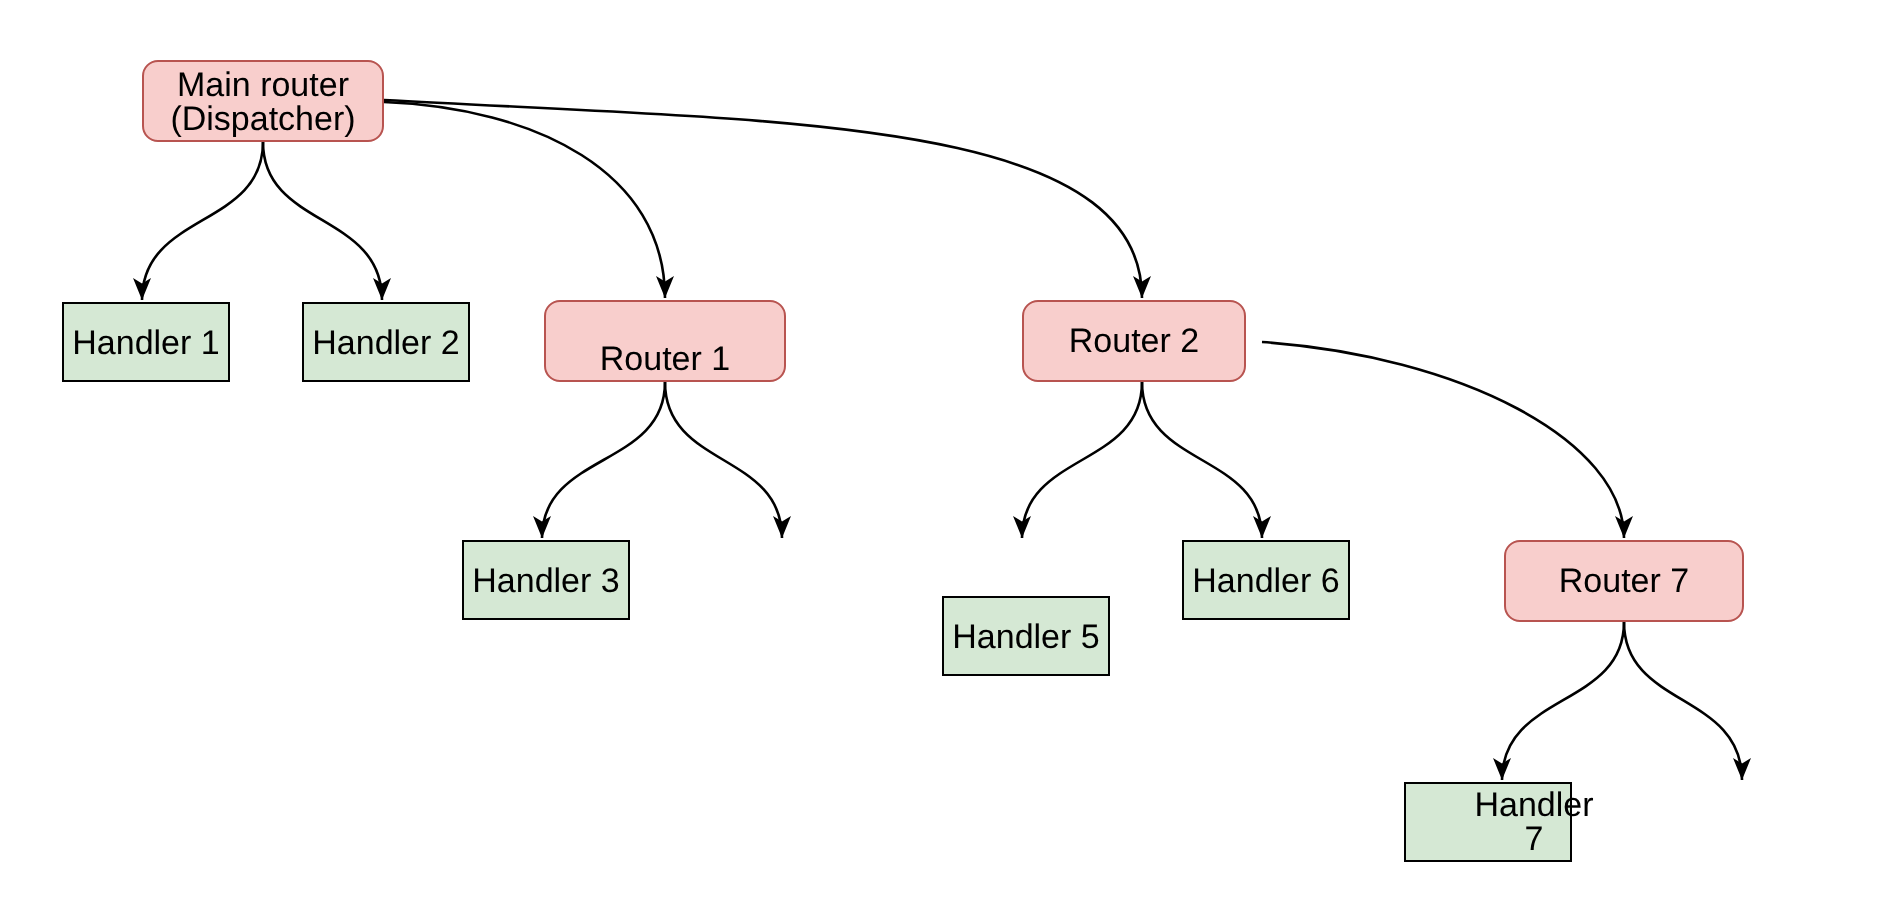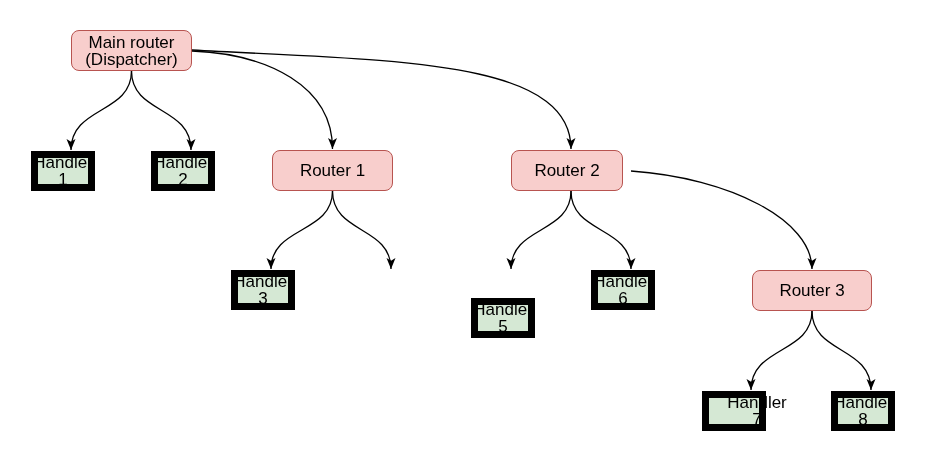--- a/index.html
+++ b/index.html
@@ -36,29 +36,29 @@
   }
   .node.router {
     background: #f8cecc;
     border: 1px solid #b85450;
     border-radius: 8px;
     width: 121px;
     height: 41px;
   }
   .node.handler {
     background: #d5e8d4;
-    border: 7px solid #000000;
-    width: 64px;
+    border: 1px solid #000000;
+    width: 84px;
     height: 40px;
   }
   
   #n-main     { left: 71px;  top: 30px;  }
   #n-h1       { left: 31px;  top: 151px; }
   #n-h2       { left: 151px; top: 151px; justify-content: center; }
-  #n-r1       { left: 272px; top: 150px; }
+  #n-r1       { left: 272px; top: 150px; align-items: flex-end; }
   #n-r2       { left: 511px; top: 150px; width: 112px; }
   #n-h3       { left: 231px; top: 270px; align-items: center; }
   #n-h4       { left: 351px; top: 270px; }
   #n-h5       { left: 471px; top: 270px; margin-top: 28px; }
   #n-h6       { left: 591px; top: 270px; }
   #n-r3       { left: 752px; top: 270px; width: 120px; }
   #n-h7       { left: 702px; top: 391px; padding-left: 48px; }
   #n-h8       { left: 831px; top: 391px; }
 </style>
 </head>
@@ -103,22 +103,19 @@
   <div class="node handler" id="n-h3">
     <span>Handler 3</span>
   </div>
   <div class="node handler" id="n-h5">
     <span>Handler 5</span>
   </div>
   <div class="node handler" id="n-h6">
     <span>Handler 6</span>
   </div>
   <div class="node router" id="n-r3">
-    <span>Router 3</span>
+    <span>Router 7</span>
   </div>
   <div class="node handler" id="n-h7">
     <span>Handler 7</span>
-  </div>
-  <div class="node handler" id="n-h8">
-    <span>Handler 8</span>
   </div>
 
 </div>
 
 </body></html>

